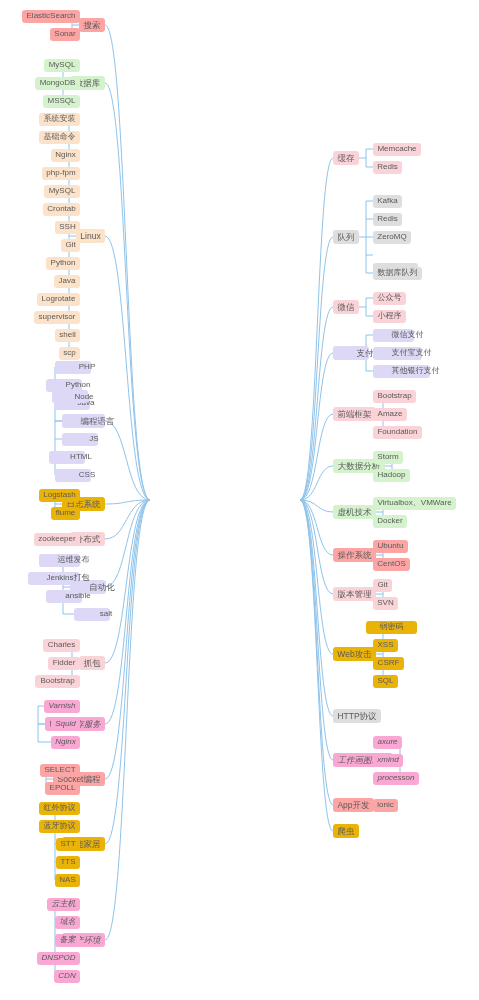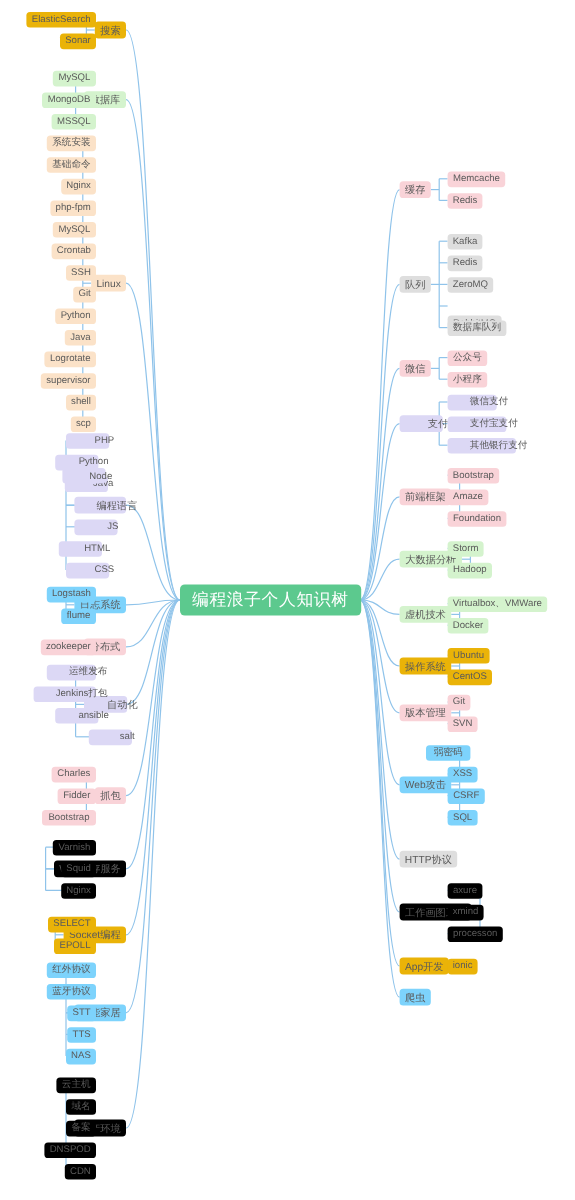--- a/index.html
+++ b/index.html
@@ -33,28 +33,28 @@
     background:#5cc98e;
     color:#ffffff;
     font-size:14px;
     height:26px;
     display:flex;align-items:center;justify-content:center;
     padding:0 10px;
     white-space:nowrap;
     letter-spacing:0.5px;
   }
   
-  .c-blue   {background:#eab308;}
+  .c-blue   {background:#fca5a5;}
   .c-green  {background:#d4f3cd;}
   .c-orange {background:#fbe2c8;}
   .c-purple {background:#dcd8f5;padding-left:32px;}
   .c-pink   {background:#f9d3d8;}
   .c-gray   {background:#dedede;}
-  .c-yellow {background:#000000;}
-  .c-peach  {background:#7dd3fc;}
+  .c-yellow {background:#f9a8d4;font-style:italic;}
+  .c-peach  {background:#eab308;}
 </style>
 </head>
 <body>
 
 <div id="canvas">
   <svg class="links" id="links-svg">
       <path d="M79 25 H72" stroke="#8fc3ea" stroke-width="1" fill="none"></path>
       <path d="M72 16 V34" stroke="#8fc3ea" stroke-width="1" fill="none"></path>
       <path d="M72 16 H80" stroke="#8fc3ea" stroke-width="1" fill="none"></path>
       <path d="M72 34 H80" stroke="#8fc3ea" stroke-width="1" fill="none"></path>
@@ -299,27 +299,26 @@
       <div class="node lvl1 c-green" style="width: 43px; left: 333px; top: 505px;">虚机技术</div>
       <div class="node  c-green" style="width: 83px; left: 373px; top: 496.5px;">Virtualbox、VMWare</div>
       <div class="node  c-green" style="width: 34px; left: 373px; top: 514.5px;">Docker</div>
       <div class="node lvl1 c-blue" style="width: 43px; left: 333px; top: 548px;">操作系统</div>
       <div class="node  c-blue" style="width: 35px; left: 373px; top: 539.5px;">Ubuntu</div>
       <div class="node  c-blue" style="width: 37px; left: 373px; top: 557.5px;">CentOS</div>
       <div class="node lvl1 c-pink" style="width: 43px; left: 333px; top: 587px;">版本管理</div>
       <div class="node  c-pink" style="width: 19px; left: 373px; top: 578.5px;">Git</div>
       <div class="node  c-pink" style="width: 25px; left: 373px; top: 596.5px;">SVN</div>
       <div class="node lvl1 c-peach" style="width: 43px; left: 333px; top: 647px;">Web攻击</div>
-      <div class="node  c-peach" style="width: 37px; left: 355px; top: 620.5px;">弱密码</div>
+      <div class="node  c-peach" style="width: 51px; left: 366px; top: 620.5px;">弱密码</div>
       <div class="node  c-peach" style="width: 25px; left: 373px; top: 638.5px;">XSS</div>
       <div class="node  c-peach" style="width: 31px; left: 373px; top: 656.5px;">CSRF</div>
       <div class="node  c-peach" style="width: 25px; left: 373px; top: 674.5px;">SQL</div>
       <div class="node lvl1 c-gray" style="width: 48px; left: 333px; top: 709px;">HTTP协议</div>
       <div class="node lvl1 c-yellow" style="width: 60px; left: 333px; top: 753px;">工作画图工具</div>
       <div class="node  c-yellow" style="width: 29px; left: 373px; top: 735.5px;">axure</div>
       <div class="node  c-yellow" style="width: 30px; left: 373px; top: 753.5px;">xmind</div>
       <div class="node  c-yellow" style="width: 46px; left: 373px; top: 771.5px;">processon</div>
       <div class="node lvl1 c-blue" style="width: 41px; left: 333px; top: 798px;">App开发</div>
       <div class="node  c-blue" style="width: 25px; left: 373px; top: 798.5px;">ionic</div>
       <div class="node lvl1 c-peach" style="width: 26px; left: 333px; top: 824px;">爬虫</div>
     </div>
-  <div class="center-node" id="center-node" style="left: 150px; top: 487px;">编程浪子个人知识树</div>
 </div>
 
 </body></html>

